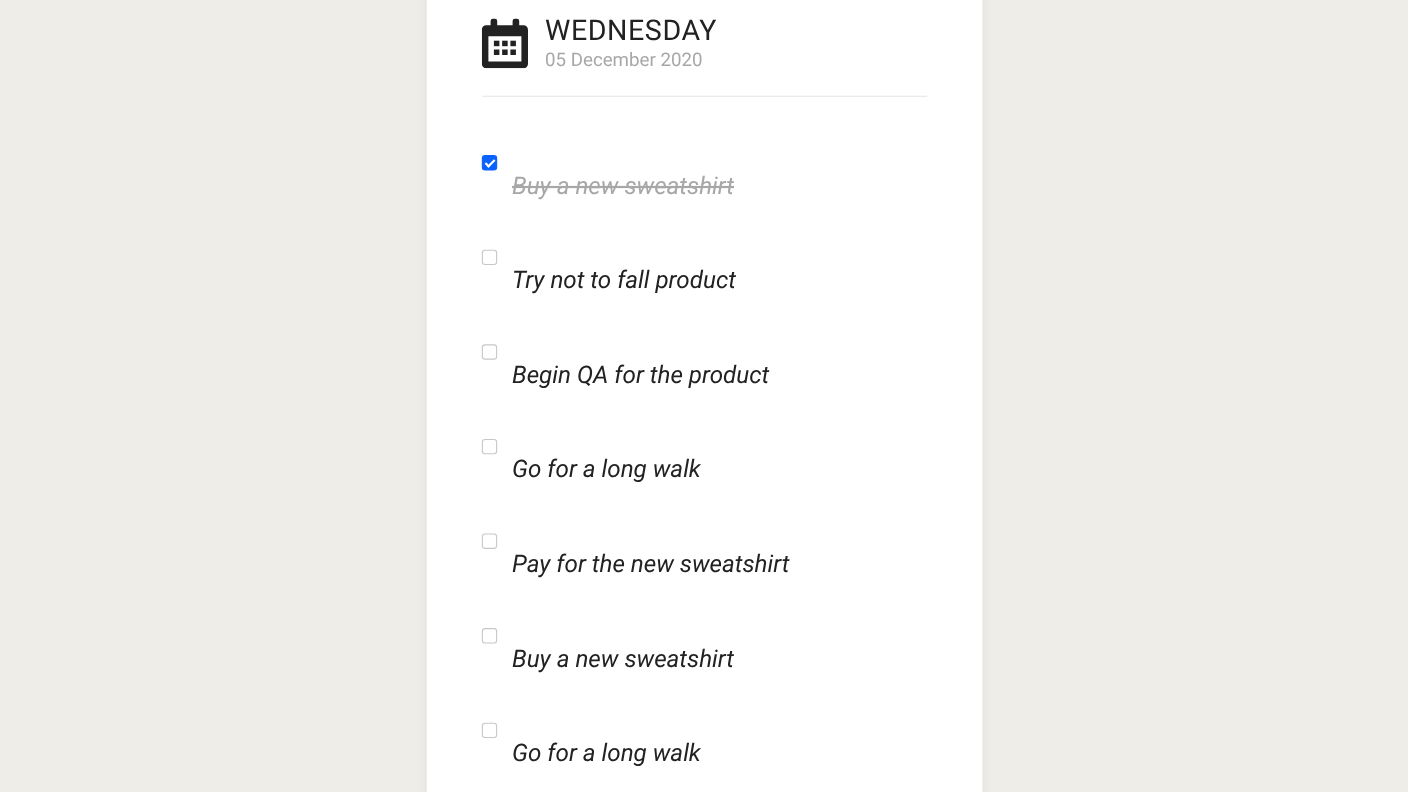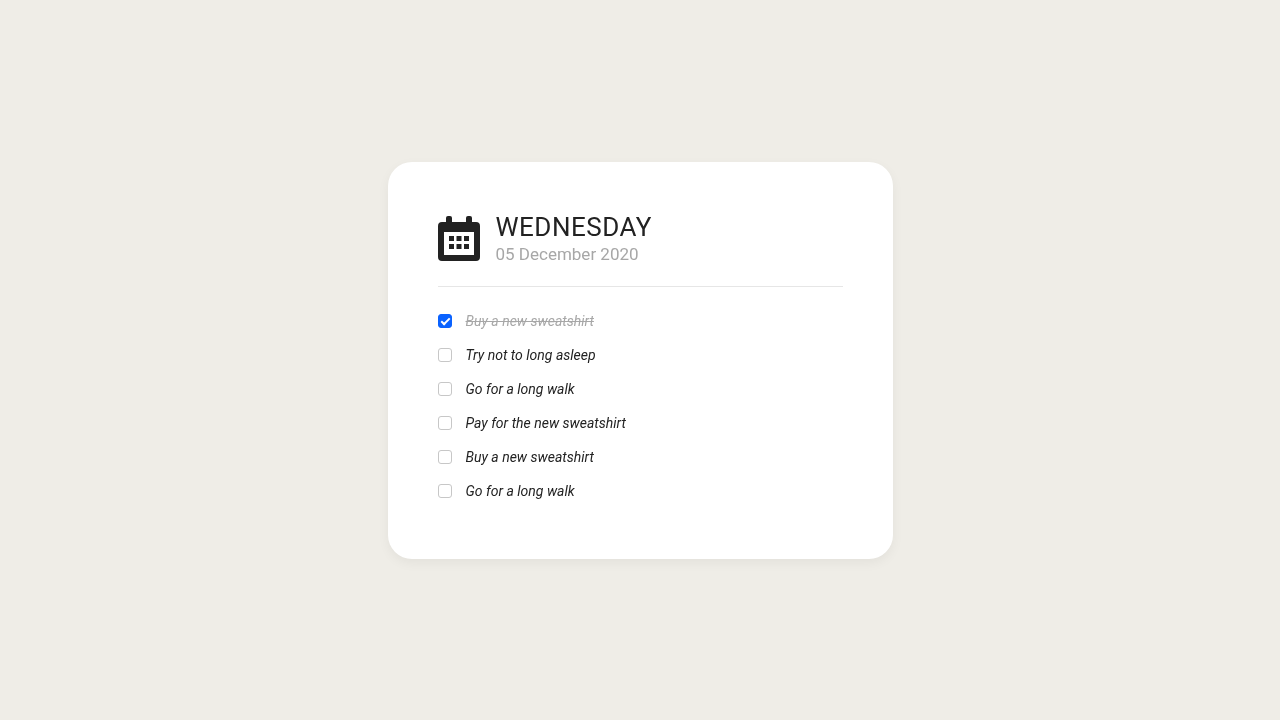--- a/index.html
+++ b/index.html
@@ -105,24 +105,25 @@
       left: 4px;
       top: 1px;
       width: 3px;
       height: 7px;
       border: solid white;
       border-width: 0 2px 2px 0;
       transform: rotate(45deg);
     }
 
     .todo-label {
-      font-size: 14px;
+      font-size: 22px;
       font-style: italic;
       color: #222;
       cursor: pointer;
+      margin-top: 43px;
     }
 
     .todo-item.done .todo-label {
       color: #a7a7a7;
       text-decoration: line-through;
     }
   </style>
 </head>
 <body>
 
@@ -150,21 +151,25 @@
 
   <hr class="divider">
 
   <ul class="todo-list">
     <li class="todo-item done">
       <span class="checkbox checked"></span>
       <span class="todo-label">Buy a new sweatshirt</span>
     </li>
     <li class="todo-item">
       <span class="checkbox"></span>
-      <span class="todo-label">Try not to long asleep</span>
+      <span class="todo-label">Try not to fall product</span>
+    </li>
+    <li class="todo-item">
+      <span class="checkbox"></span>
+      <span class="todo-label">Begin QA for the product</span>
     </li>
     <li class="todo-item">
       <span class="checkbox"></span>
       <span class="todo-label">Go for a long walk</span>
     </li>
     <li class="todo-item">
       <span class="checkbox"></span>
       <span class="todo-label">Pay for the new sweatshirt</span>
     </li>
     <li class="todo-item">

